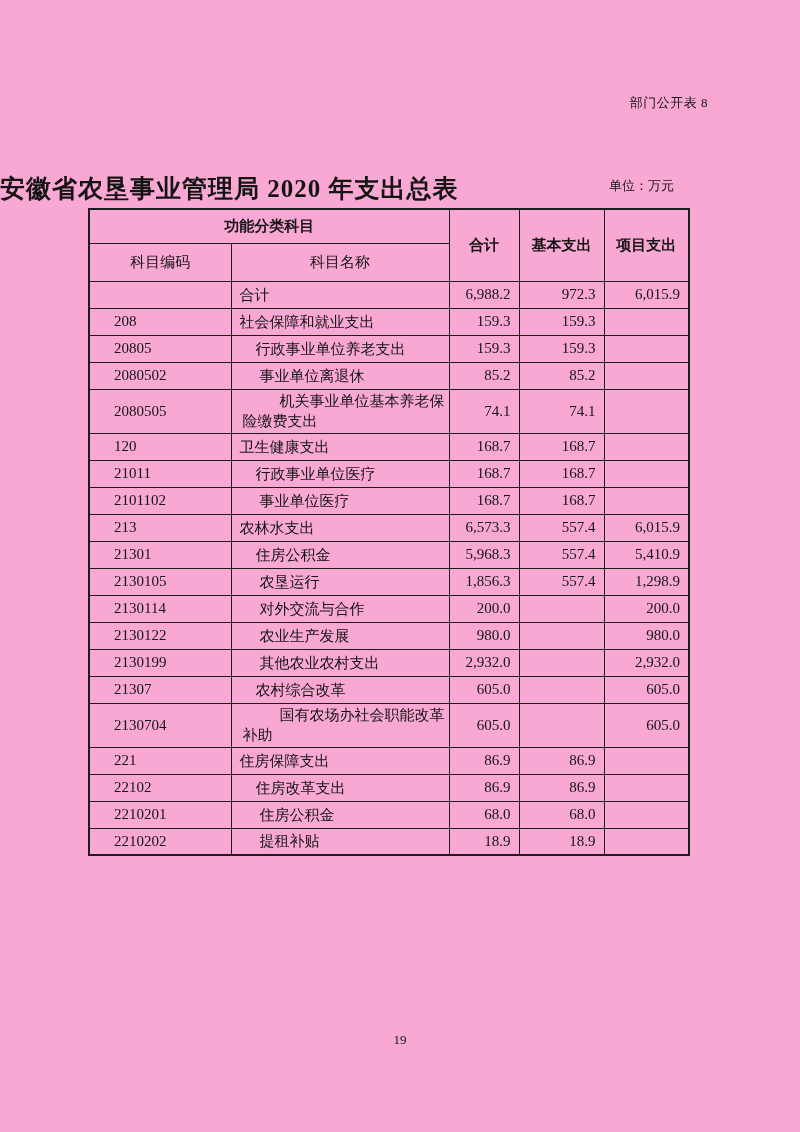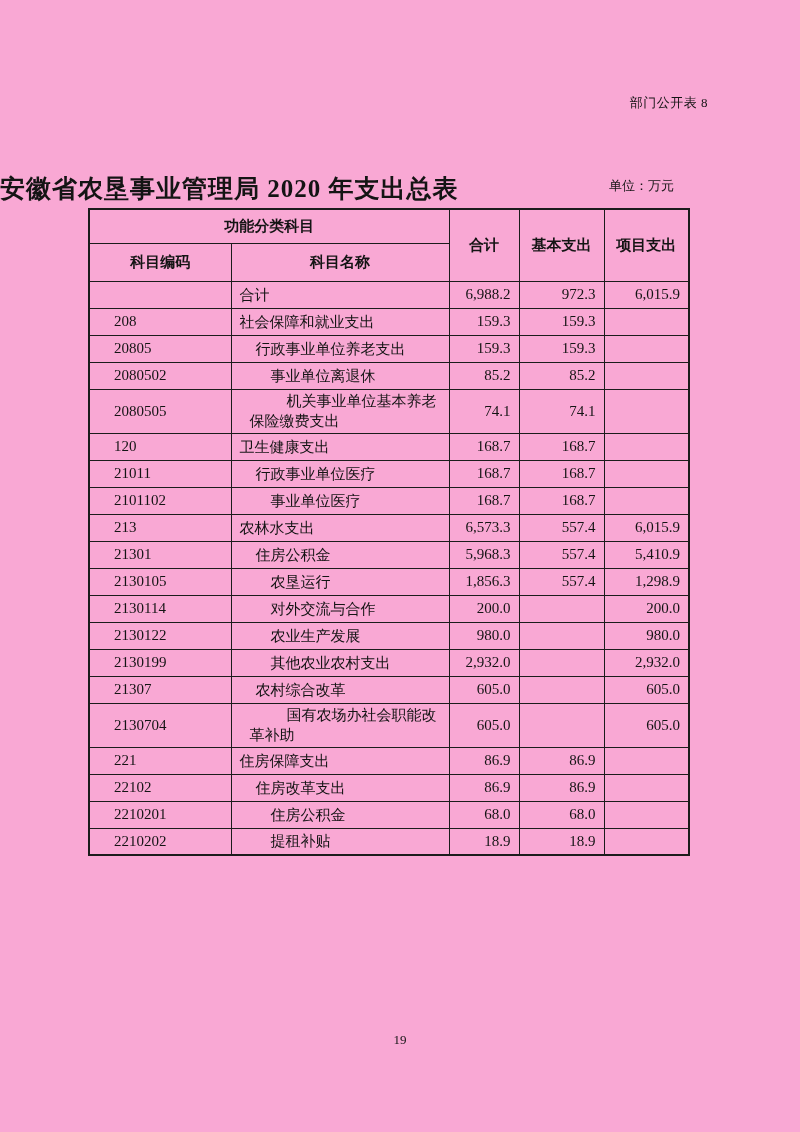--- a/index.html
+++ b/index.html
@@ -41,31 +41,31 @@
     vertical-align: middle;
     overflow: hidden;
   }
   col.c-code { width: 142px; }
   col.c-name { width: 218px; }
   col.c-total { width: 70px; }
   col.c-basic { width: 85px; }
   col.c-project { width: 85px; }
 
   tr.hdr1 th { height: 34px; font-weight: bold; text-align: center; }
-  tr.hdr2 th { height: 38px; font-weight: bold; text-align: center; }
+  tr.hdr2 th { height: 38px; font-weight: normal; text-align: center; }
 
   tbody td { height: 27px; }
   tr.tall td { height: 44px; }
 
   td.code { text-align: left; padding-left: 24px; }
   td.name { text-align: left; line-height: 20px; word-break: break-all; }
   td.name.lv1 { padding-left: 8px; }
   td.name.lv2 { padding-left: 24px; }
-  td.name.lv3 { padding-left: 39px; }
-  td.name.wrap { padding-left: 18px; text-indent: 37px; }
+  td.name.lv3 { padding-left: 28px; }
+  td.name.wrap { padding-left: 11px; text-indent: 37px; }
   td.num { text-align: right; padding-right: 8px; }
 
   .page-number {
     position: absolute; top: 1032px; left: 0; width: 100%;
     text-align: center; font-size: 13px; font-family: Liberation Serif, serif;
   }
 </style>
 </head>
 <body>
 

